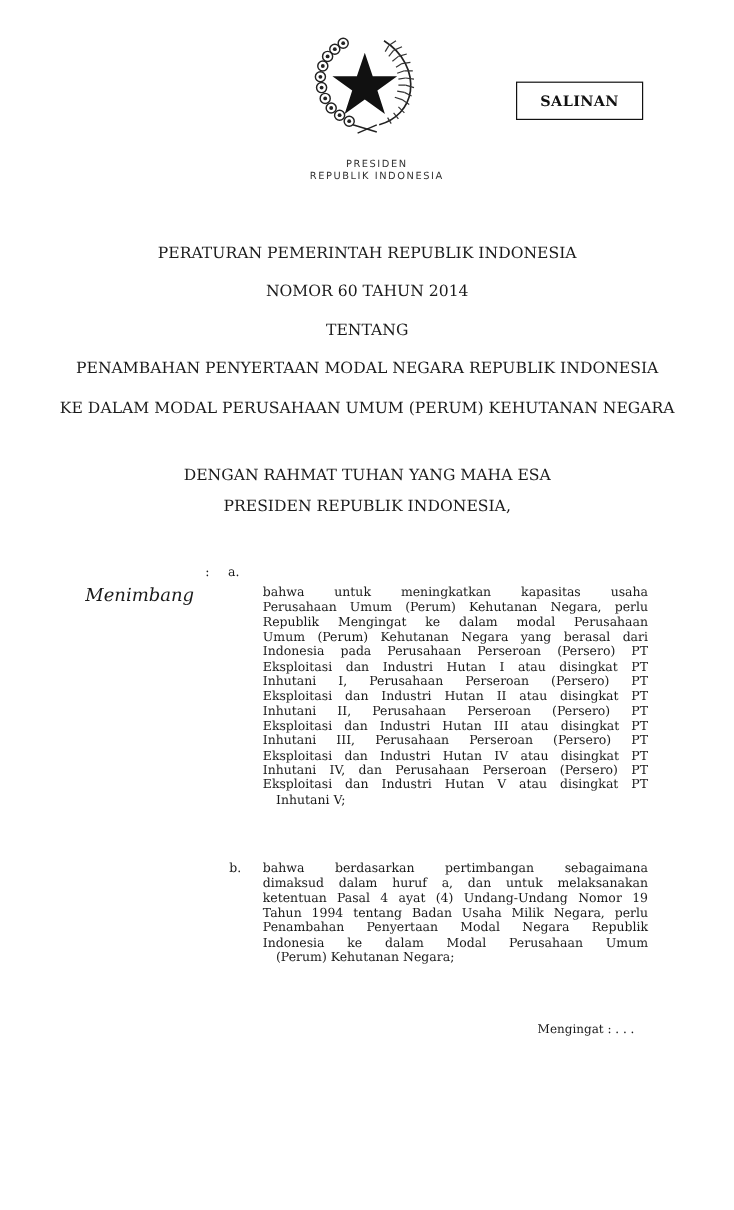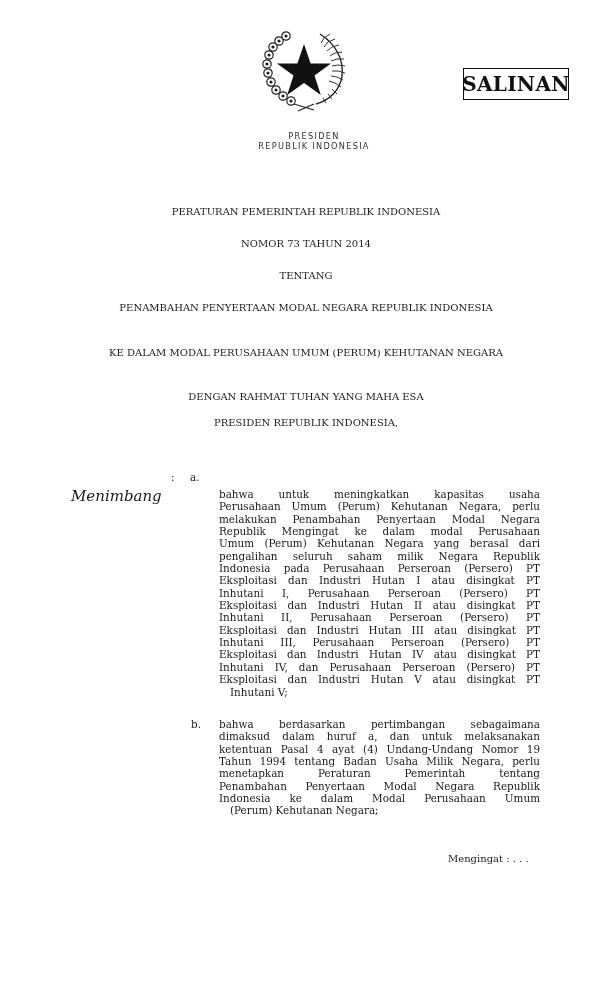--- a/index.html
+++ b/index.html
@@ -28,24 +28,23 @@
       top: 68px;
       width: 106px;
       height: 32px;
       border: 1.5px solid #111;
       box-sizing: border-box;
       display: flex;
       align-items: center;
       justify-content: center;
       font-family: "DejaVu Serif", "Liberation Serif", serif;
       font-weight: bold;
-      font-size: 20px;
+      font-size: 12px;
       letter-spacing: 0.3px;
       color: #111;
-      margin-left: 33px;
     }
     .presiden-label {
       position: absolute;
       left: 0;
       width: 612px;
       text-align: center;
       font-family: "DejaVu Sans", "Liberation Sans", sans-serif;
       font-size: 8.2px;
       letter-spacing: 1.3px;
       color: #333;
@@ -53,30 +52,30 @@
       margin-left: 0px;
     }
     .presiden-label.l1 { top: 131px; left: 8px; }
     .presiden-label.l2 { top: 141px; left: 8px; }
 
     .center-line {
       position: absolute;
       left: 0;
       width: 612px;
       text-align: center;
-      font-size: 10px;
+      font-size: 13px;
       line-height: 14px;
       color: #1a1a1a;
       white-space: nowrap;
     }
     .l-title1 { top: 205px; }
     .l-nomor { top: 237px; }
     .l-tentang { top: 269px; }
     .l-subject1 { top: 301px; }
-    .l-subject2 { top: 346px; }
+    .l-subject2 { top: 334px; }
     .l-rahmat { top: 390px; }
     .l-presiden { top: 416px; }
 
     .row-label {
       position: absolute;
       left: 71px;
       top: 490px;
       font-size: 15px;
       line-height: 12.4px;
       font-style: italic;
@@ -188,57 +187,54 @@
     <polygon points="46,18 52.6,37.5 73,37.5 56.5,49.5 62.8,69 46,57 29.2,69 35.5,49.5 19,37.5 39.4,37.5" fill="#111"></polygon>
   </svg>
 </div>
 
 <div class="salinan">SALINAN</div>
 
 <div class="presiden-label l1">PRESIDEN</div>
 <div class="presiden-label l2">REPUBLIK INDONESIA</div>
 
 <div class="center-line l-title1">PERATURAN PEMERINTAH REPUBLIK INDONESIA</div>
-<div class="center-line l-nomor">NOMOR 73 TAHUN 2014</div>
+<div class="center-line l-nomor">NOMOR 60 TAHUN 2014</div>
 <div class="center-line l-tentang">TENTANG</div>
 <div class="center-line l-subject1">PENAMBAHAN PENYERTAAN MODAL NEGARA REPUBLIK INDONESIA</div>
 <div class="center-line l-subject2">KE DALAM MODAL PERUSAHAAN UMUM (PERUM) KEHUTANAN NEGARA</div>
 
 <div class="center-line l-rahmat">DENGAN RAHMAT TUHAN YANG MAHA ESA</div>
 <div class="center-line l-presiden">PRESIDEN REPUBLIK INDONESIA,</div>
 
 <div class="row-label">Menimbang</div>
 <div class="row-colon">:</div>
 
 <div class="item-marker item-a-marker">a.</div>
 <div class="item-text item-a-text">
   <span class="ln">bahwa untuk meningkatkan kapasitas usaha</span>
   <span class="ln">Perusahaan Umum (Perum) Kehutanan Negara, perlu</span>
-  <span class="ln">melakukan Penambahan Penyertaan Modal Negara</span>
   <span class="ln">Republik Mengingat ke dalam modal Perusahaan</span>
   <span class="ln">Umum (Perum) Kehutanan Negara yang berasal dari</span>
-  <span class="ln">pengalihan seluruh saham milik Negara Republik</span>
   <span class="ln">Indonesia pada Perusahaan Perseroan (Persero) PT</span>
   <span class="ln">Eksploitasi dan Industri Hutan I atau disingkat PT</span>
   <span class="ln">Inhutani I, Perusahaan Perseroan (Persero) PT</span>
   <span class="ln">Eksploitasi dan Industri Hutan II atau disingkat PT</span>
   <span class="ln">Inhutani II, Perusahaan Perseroan (Persero) PT</span>
   <span class="ln">Eksploitasi dan Industri Hutan III atau disingkat PT</span>
   <span class="ln">Inhutani III, Perusahaan Perseroan (Persero) PT</span>
   <span class="ln">Eksploitasi dan Industri Hutan IV atau disingkat PT</span>
   <span class="ln">Inhutani IV, dan Perusahaan Perseroan (Persero) PT</span>
   <span class="ln">Eksploitasi dan Industri Hutan V atau disingkat PT</span>
   <span class="ln last">Inhutani V;</span>
 </div>
 
 <div class="item-marker item-b-marker">b.</div>
 <div class="item-text item-b-text">
   <span class="ln">bahwa berdasarkan pertimbangan sebagaimana</span>
   <span class="ln">dimaksud dalam huruf a, dan untuk melaksanakan</span>
   <span class="ln">ketentuan Pasal 4 ayat (4) Undang-Undang Nomor 19</span>
   <span class="ln">Tahun 1994 tentang Badan Usaha Milik Negara, perlu</span>
-  <span class="ln">menetapkan Peraturan Pemerintah tentang</span>
   <span class="ln">Penambahan Penyertaan Modal Negara Republik</span>
   <span class="ln">Indonesia ke dalam Modal Perusahaan Umum</span>
   <span class="ln last">(Perum) Kehutanan Negara;</span>
 </div>
 
 <div class="next-page">Mengingat : . . .</div>
 
 </body></html>

